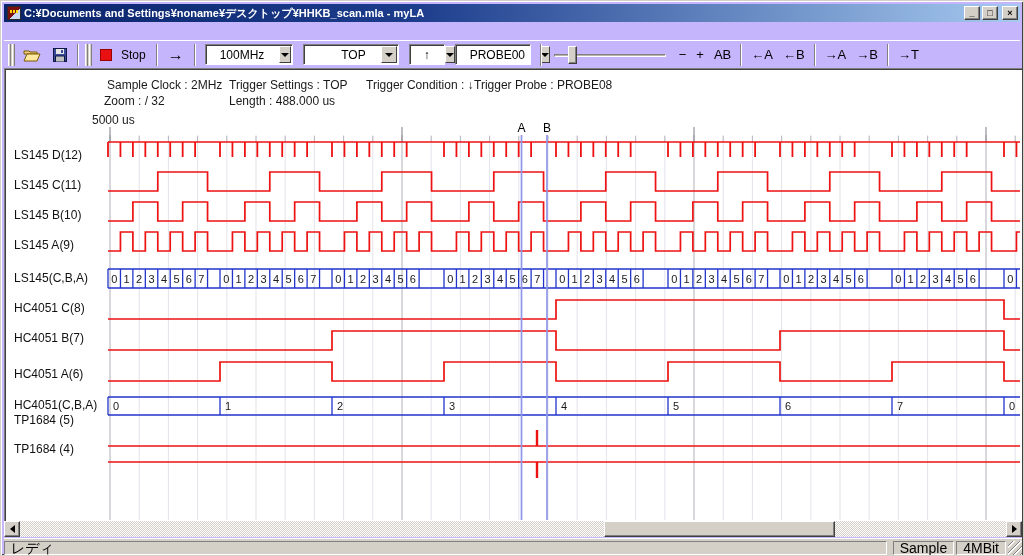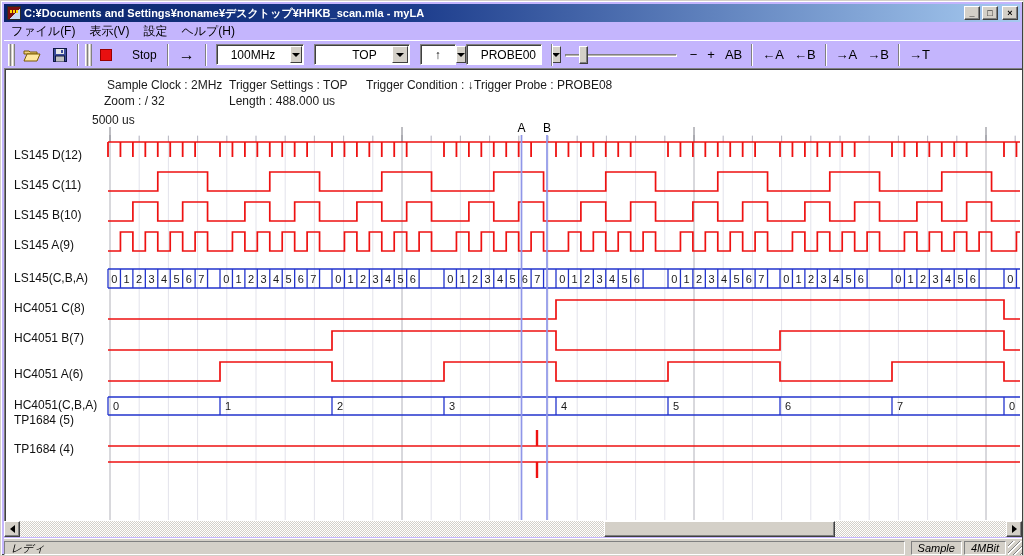--- a/index.html
+++ b/index.html
@@ -24,21 +24,21 @@
   .winbtn.close{margin-left:2px;}
   
   .menubar{position:absolute;left:3px;top:21px;right:3px;height:18px;display:flex;align-items:center;}
   .menuitem{padding:2px 7px;white-space:nowrap;}
   
   .toolbar{position:absolute;left:3px;top:39px;right:3px;height:28px;
     border-top:1px solid #fff;display:flex;align-items:center;padding-left:2px;}
   .gripper{width:7px;height:22px;margin:0 2px;
     background:repeating-linear-gradient(90deg,#fff 0 1px,#d4d0c8 1px 2px,#808080 2px 3px,#d4d0c8 3px 4px);}
   .tsep{width:2px;height:22px;margin:0 4px;border-left:1px solid #808080;border-right:1px solid #fff;}
-  .tbtn{display:flex;align-items:center;gap:20px;padding:2px 6px;background:transparent;border:none;
+  .tbtn{display:flex;align-items:center;gap:9px;padding:2px 6px;background:transparent;border:none;
     font-size:12px;white-space:nowrap;}
   .tbtn svg{display:block;}
   .stopsq{width:12px;height:12px;background:#e81010;border:1px solid #900;}
   .runarrow{font-size:16px;font-weight:bold;line-height:14px;}
   .combo{display:flex;height:21px;background:#fff;border:1px solid;border-color:#808080 #fff #fff #808080;
     box-shadow:inset 1px 1px 0 #404040;align-items:center;margin:0 5px;}
   .combo .val{padding:0 14px;flex:1;white-space:nowrap;text-align:right;}
   .combo .drop{width:16px;height:17px;margin:1px;background:#d4d0c8;border:1px solid;
     border-color:#fff #404040 #404040 #fff;display:flex;align-items:center;justify-content:center;}
   .combo .drop i{width:0;height:0;border:4px solid transparent;border-top:4px solid #000;margin-top:4px;}
@@ -61,48 +61,42 @@
     border-color:#fff #404040 #404040 #fff;box-shadow:inset -1px -1px 0 #808080;
     display:flex;align-items:center;justify-content:center;}
   .sbtn i{width:0;height:0;border:4px solid transparent;}
   .sbtn.left{left:0;}  .sbtn.left i{border-right:5px solid #000;margin-left:-4px;}
   .sbtn.right{right:0;} .sbtn.right i{border-left:5px solid #000;margin-right:-4px;}
   .sthumb{position:absolute;top:0;height:16px;background:#d4d0c8;border:1px solid;
     border-color:#fff #404040 #404040 #fff;box-shadow:inset -1px -1px 0 #808080;}
   
   .statusbar{position:absolute;left:3px;top:537px;width:1018px;height:17px;background:#d4d0c8;
     border-top:1px solid #fff;display:flex;align-items:stretch;padding-top:2px;}
-  .spanel{border:1px solid;border-color:#808080 #fff #fff #808080;padding:0 6px;font-size:11px;
-    line-height:13px;white-space:nowrap;font-style:italic;}
+  .spanel{border:1px solid;border-color:#808080 #fff #fff #808080;padding:0 6px;font-size:14px;
+    line-height:13px;white-space:nowrap;}
   .spanel.main{flex:1;margin-right:4px;}
   .spanel.small{margin-left:2px;}
   .grip{width:14px;height:14px;margin-left:2px;
     background:repeating-linear-gradient(135deg,transparent 0 3px,#808080 3px 4px,#fff 4px 5px);}
 </style>
 </head>
 <body>
 
 <div class="window">
 
   <div class="titlebar">
     <div class="appicon"></div>
     <div class="titletext">C:¥Documents and Settings¥noname¥デスクトップ¥HHKB_scan.mla - myLA</div>
     <div class="winbtns">
       <button class="winbtn">_</button>
       <button class="winbtn">□</button>
       <button class="winbtn close">×</button>
     </div>
   </div>
 
-  <div class="menubar">
-    <div class="menuitem">ファイル(F)</div>
-    <div class="menuitem">表示(V)</div>
-    <div class="menuitem">設定</div>
-    <div class="menuitem">ヘルプ(H)</div>
-  </div>
 
   <div class="toolbar">
     <div class="gripper"></div>
     <button class="tbtn">
       <span>
         <svg width="18" height="14" viewBox="0 0 18 14">
           <path d="M1 3 h5 l1 1 h7 v2 h-13 z" fill="#f0d080" stroke="#7a5a00"></path>
           <path d="M1 13 l3 -7 h13 l-3 7 z" fill="#ffe8a0" stroke="#7a5a00"></path>
         </svg>
       </span>

